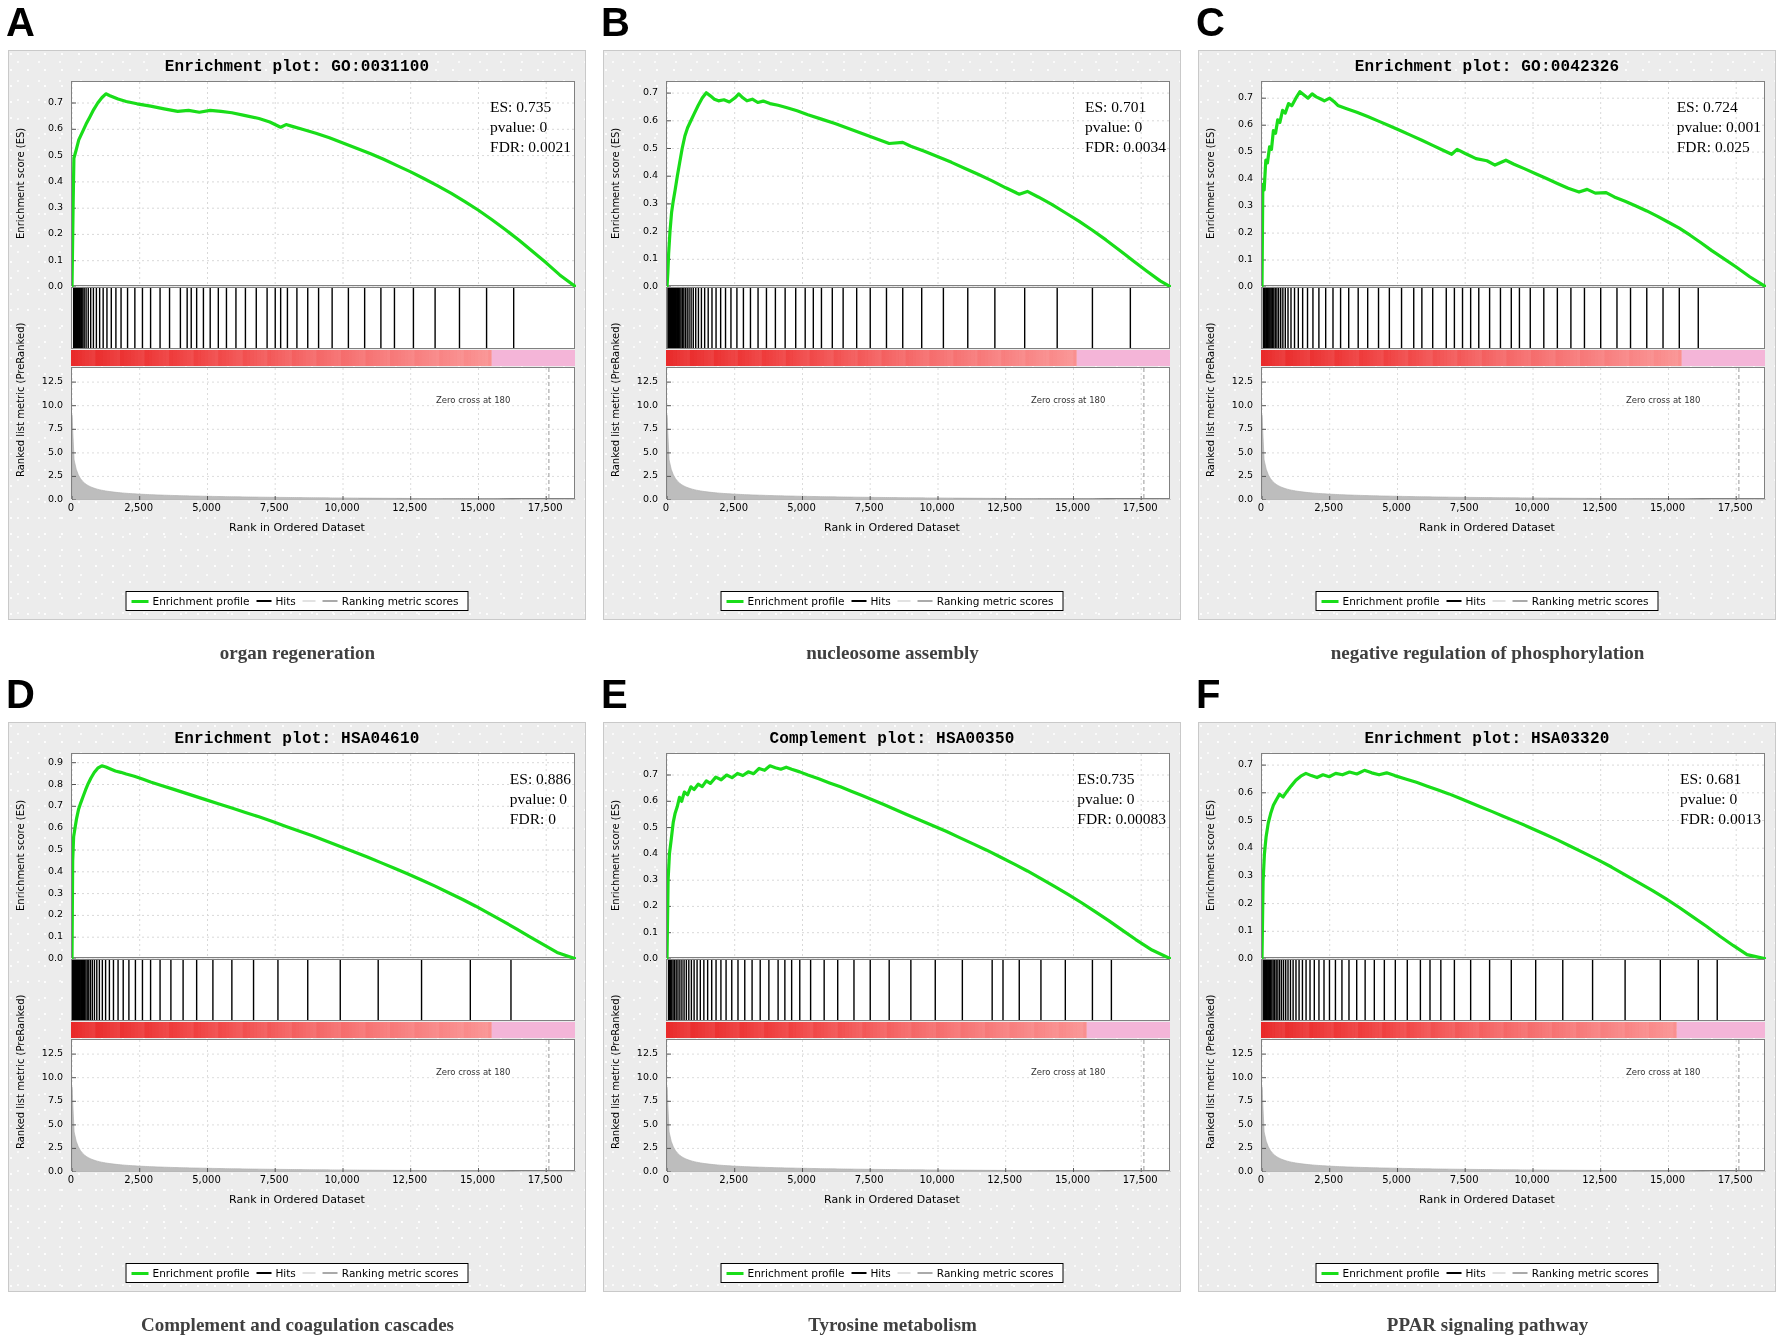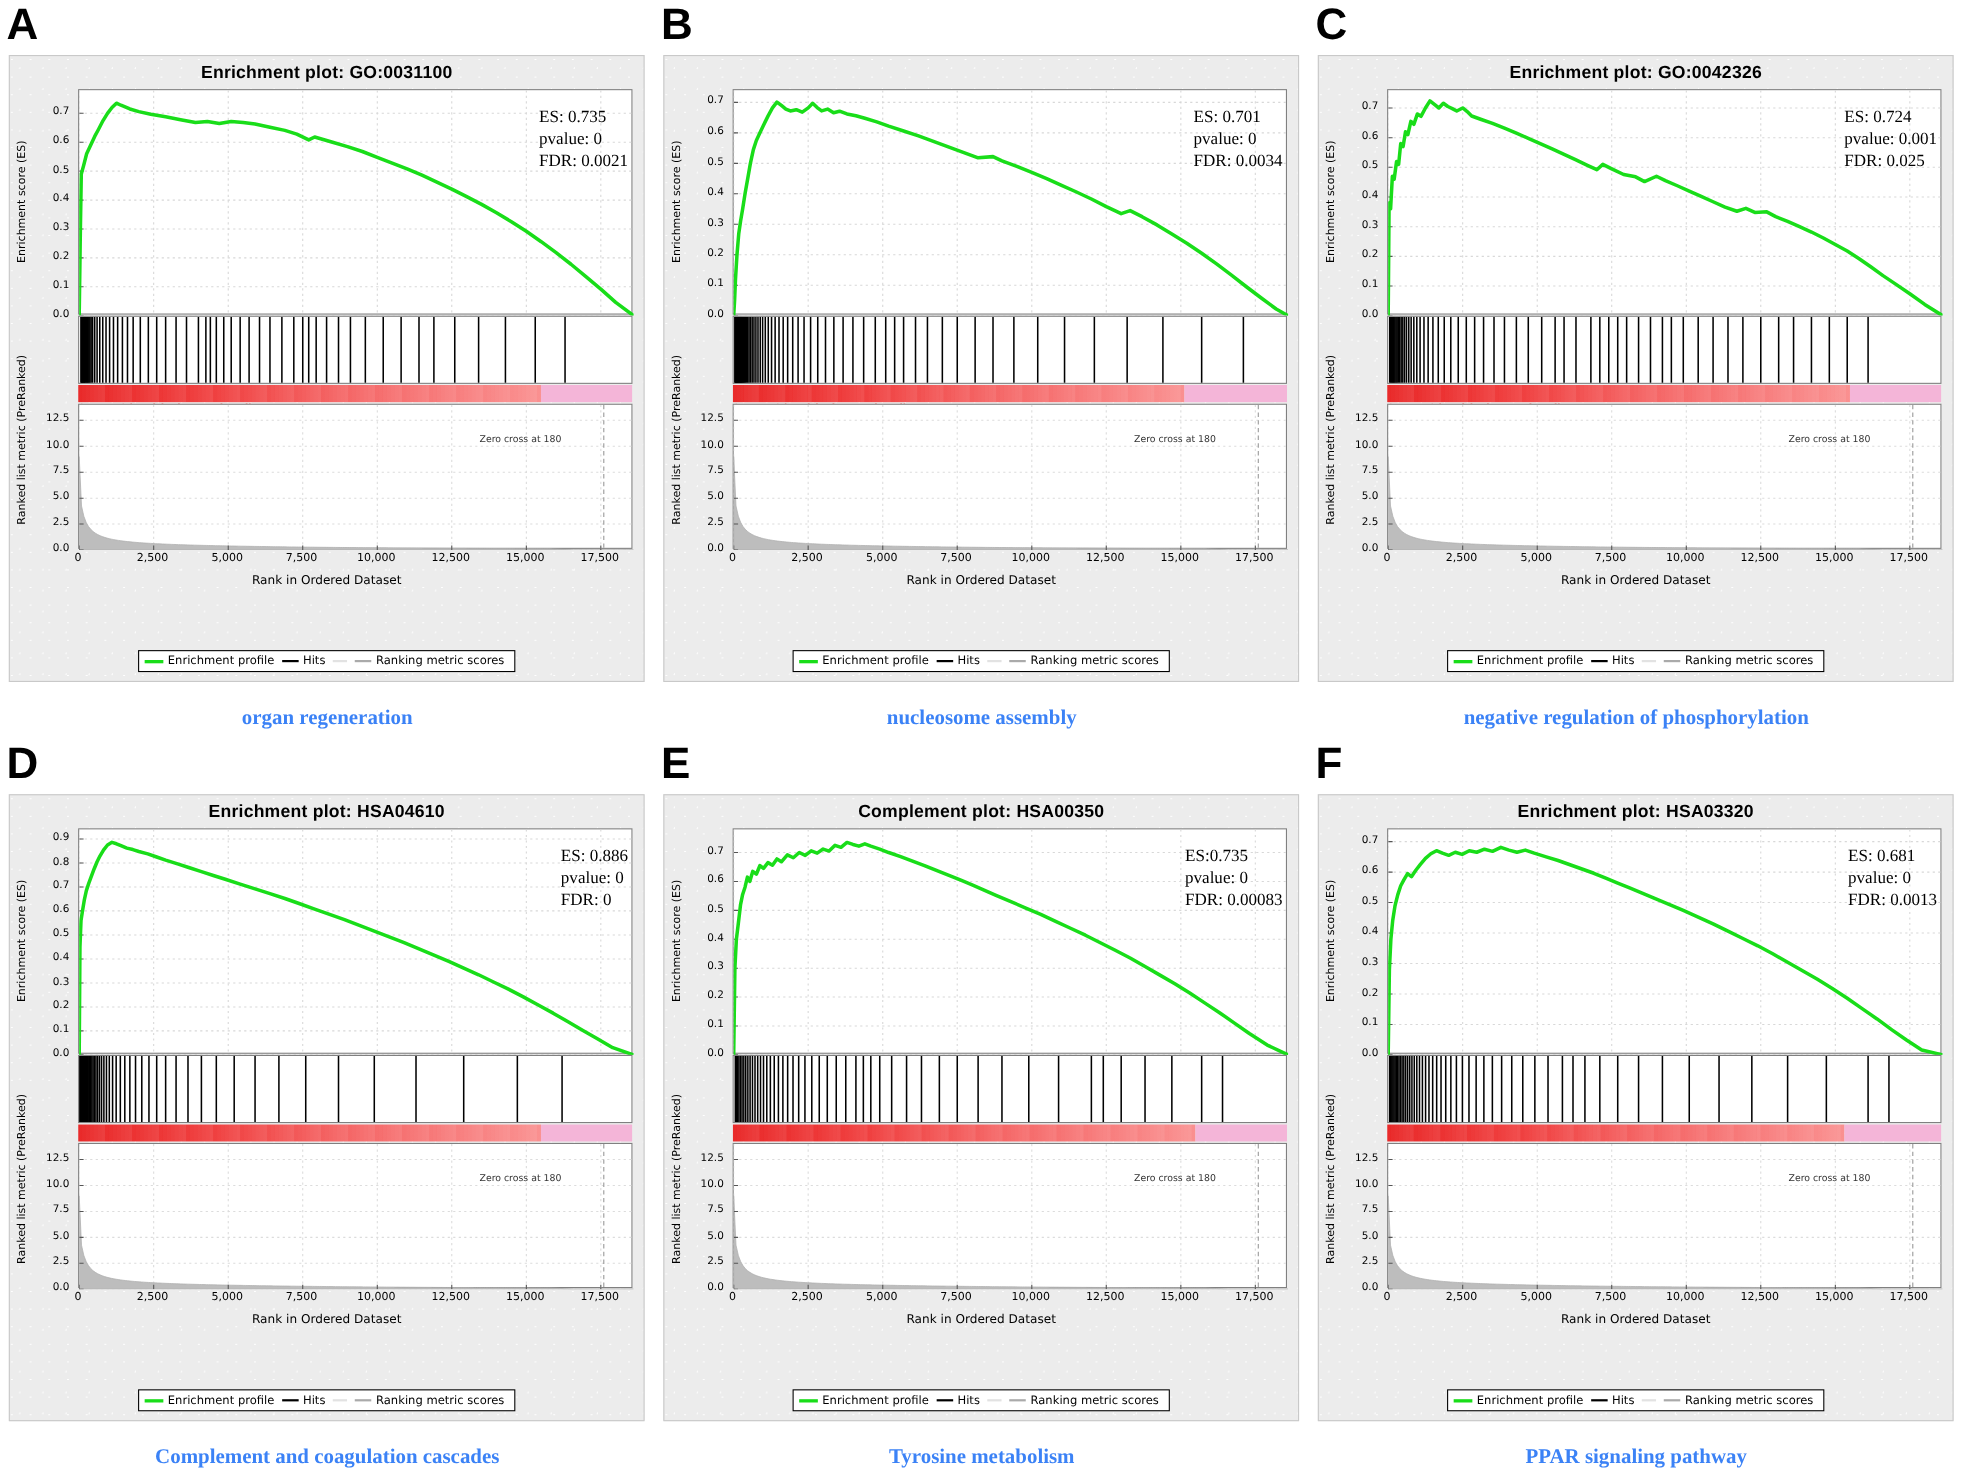--- a/index.html
+++ b/index.html
@@ -41,21 +41,21 @@
     background: #ececec;
     background-image:
       radial-gradient(circle at 2px 3px, rgba(255,255,255,0.95) 0.7px, transparent 0.8px),
       radial-gradient(circle at 9px 11px, rgba(255,255,255,0.8) 0.7px, transparent 0.8px),
       radial-gradient(circle at 15px 6px, rgba(255,255,255,0.7) 0.6px, transparent 0.7px);
     background-size: 17px 16px, 21px 19px, 13px 14px;
     border: 1px solid #c9c9c9;
   }
   .gsea-title {
     text-align: center;
-    font-family: Liberation Sans, sans-serif;
+    font-family: Liberation Mono, monospace;
     font-weight: bold;
     font-size: 16px;
     color: #000;
     padding-top: 7px;
     letter-spacing: 0.2px;
   }
   
   .plot {
     position: absolute;
     background: #ffffff;
@@ -143,21 +143,21 @@
   .swatch-grey  { width: 15px; height: 2px; background: #aaaaaa; }
   .swatch-faint { width: 13px; height: 2px; background: #e2e2e2; }
   .caption {
     position: absolute;
     left: 0; right: 0;
     bottom: 8px;
     text-align: center;
     font-family: "Liberation Serif", serif;
     font-weight: bold;
     font-size: 19px;
-    color: #3b82f6;
+    color: #404040;
   }
   .hits-panel {
     position: absolute;
     background: #ffffff;
     border: 1px solid #808080;
     overflow: hidden;
   }
   .heatbar {
     position: absolute;
     overflow: hidden;

